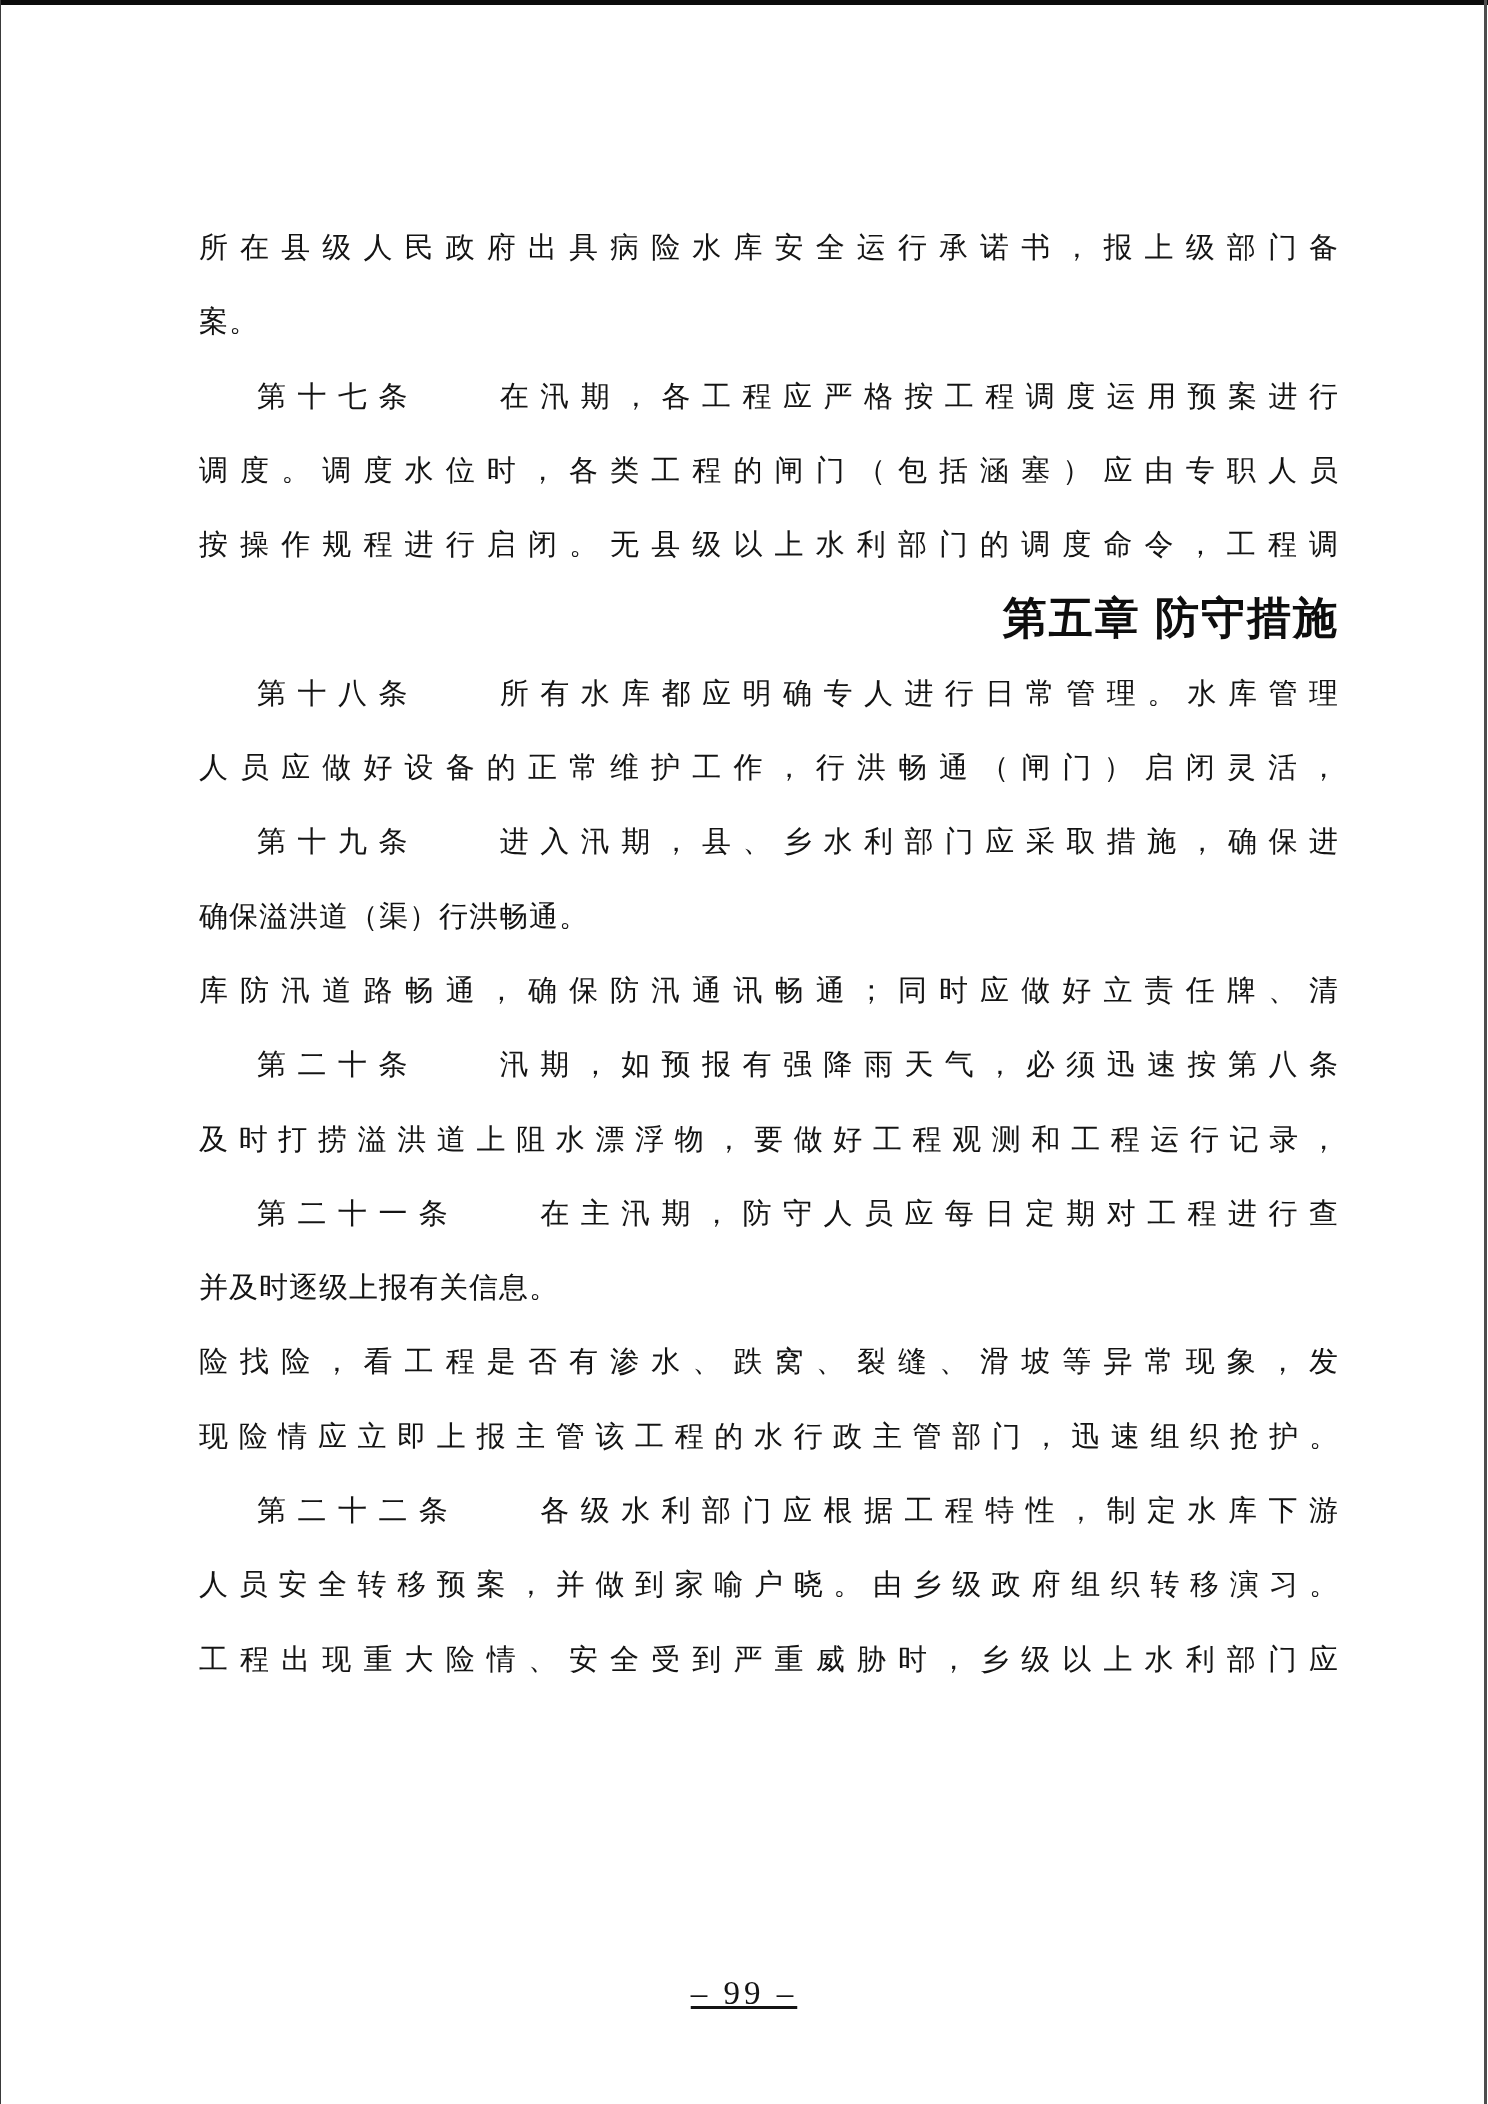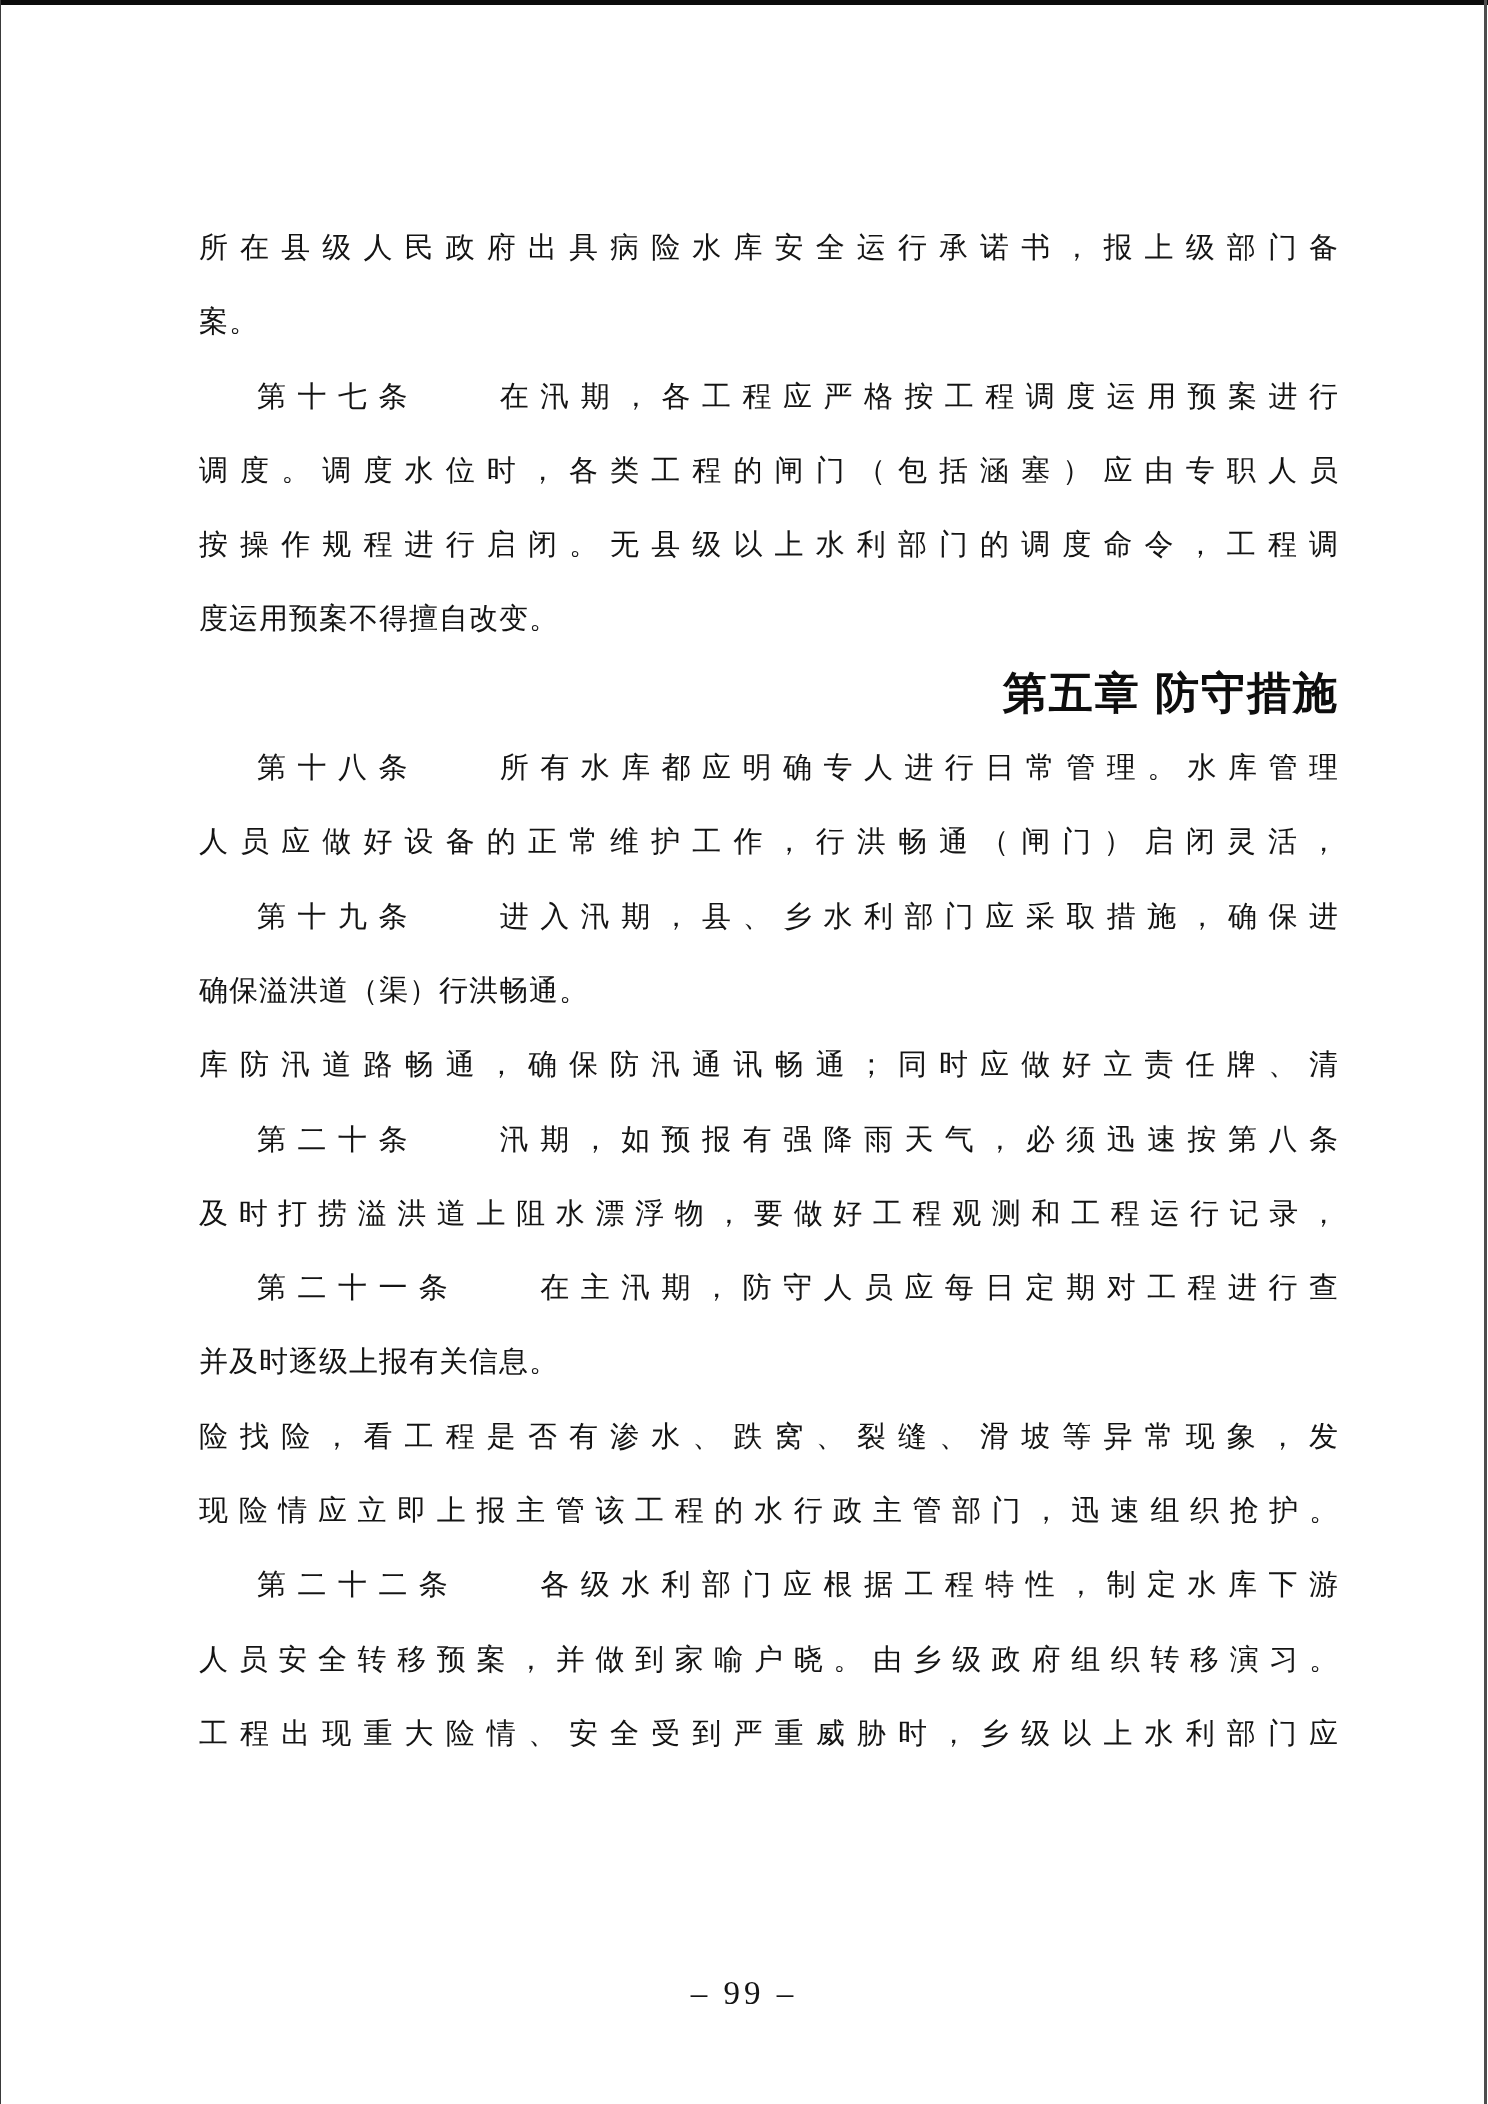--- a/index.html
+++ b/index.html
@@ -71,37 +71,37 @@
   .page-number {
     position: absolute;
     top: 1974px;
     left: 0;
     width: 100%;
     text-align: center;
     font-size: 33px;
     line-height: 38px;
     letter-spacing: 4px;
     color: #141414;
+    text-decoration: underline;
   }
 </style>
 </head>
 <body>
 
 <div class="edge-top"></div>
 <div class="edge-left"></div>
 <div class="edge-right"></div>
 
 <div class="content">
   <div>
       <div class="line fill">所在县级人民政府出具病险水库安全运行承诺书，报上级部门备</div>
       <div class="line">案。</div>
       <div class="line indent fill">第十七条　　在汛期，各工程应严格按工程调度运用预案进行</div>
       <div class="line fill">调度。调度水位时，各类工程的闸门（包括涵塞）应由专职人员</div>
       <div class="line fill">按操作规程进行启闭。无县级以上水利部门的调度命令，工程调</div>
-      <div class="line">度运用预案不得擅自改变。</div>
     </div>
 
   <div class="chapter-heading">第五章 防守措施</div>
 
   <div>
       <div class="line indent fill">第十八条　　所有水库都应明确专人进行日常管理。水库管理</div>
       <div class="line fill">人员应做好设备的正常维护工作，行洪畅通（闸门）启闭灵活，</div>
       <div class="line indent fill">第十九条　　进入汛期，县、乡水利部门应采取措施，确保进</div>
       <div class="line">确保溢洪道（渠）行洪畅通。</div>
       <div class="line fill">库防汛道路畅通，确保防汛通讯畅通；同时应做好立责任牌、清</div>

